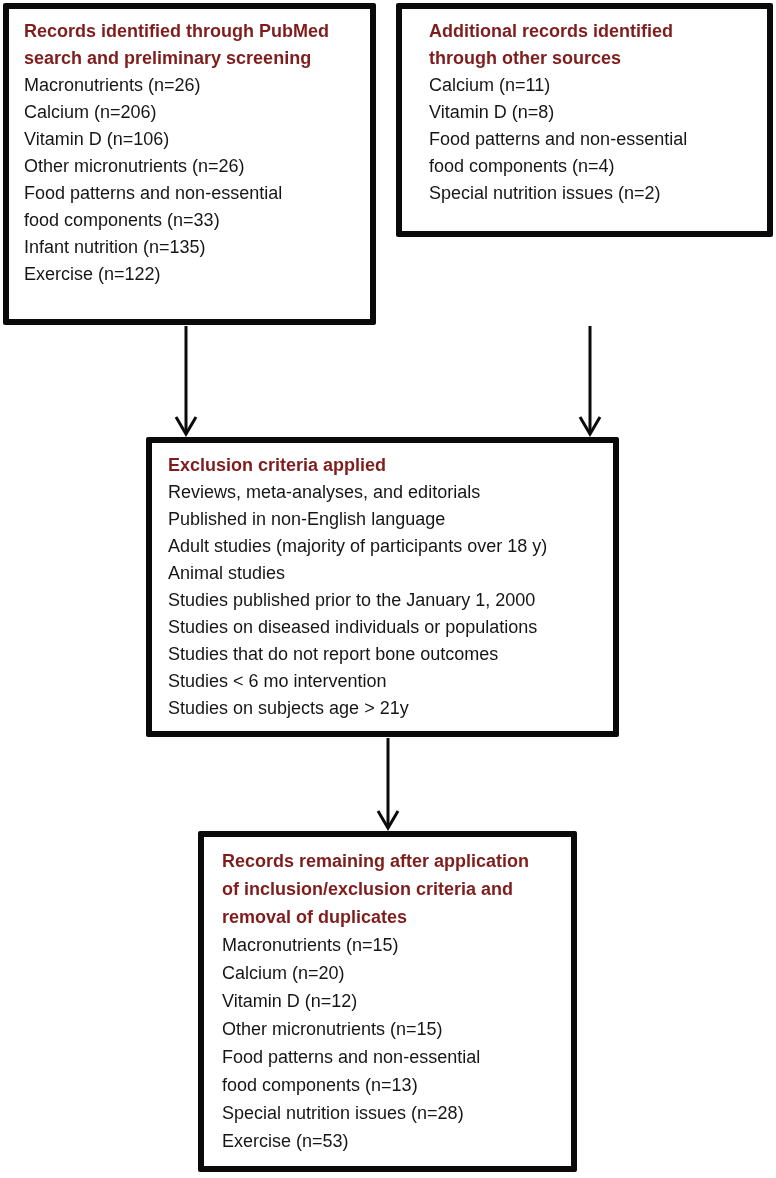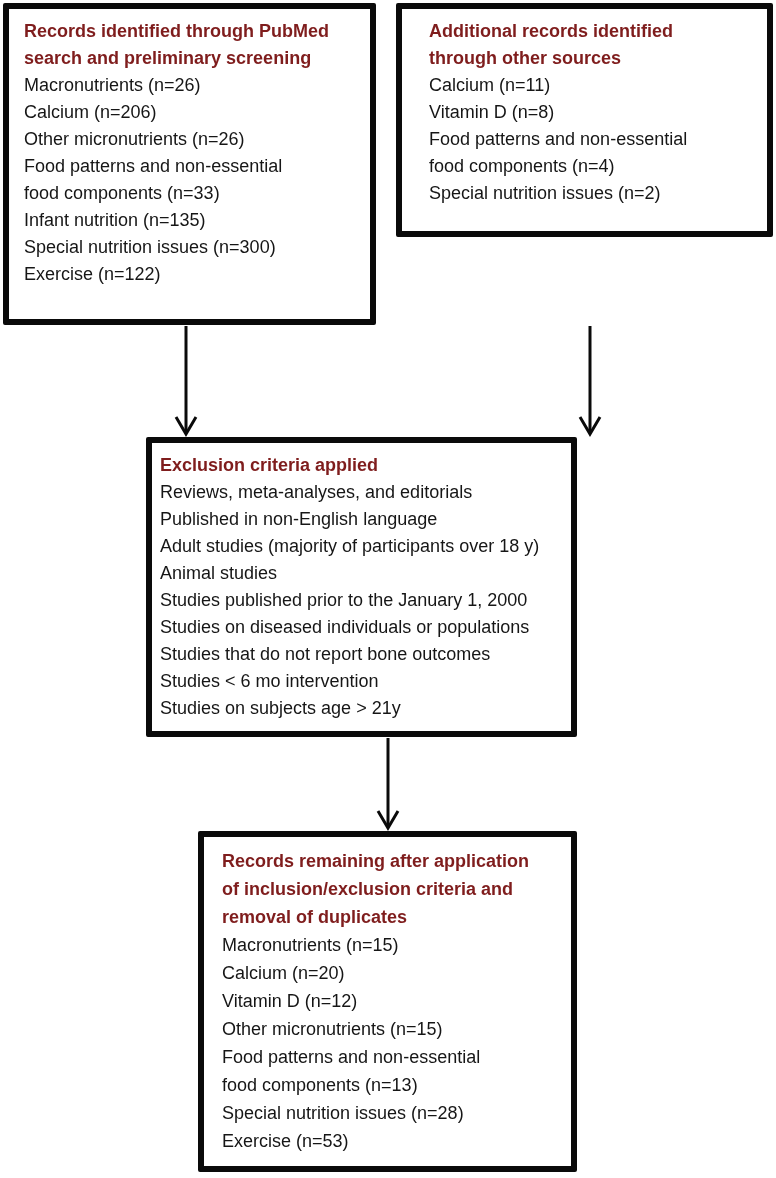--- a/index.html
+++ b/index.html
@@ -50,23 +50,23 @@
   .box-other-sources {
     left: 396px;
     top: 3px;
     width: 377px;
     height: 234px;
     padding: 9px 8px 0 27px;
   }
   .box-exclusion {
     left: 146px;
     top: 437px;
-    width: 431px;
+    width: 473px;
     height: 300px;
-    padding: 9px 4px 0 8px;
+    padding: 9px 4px 0 16px;
   }
   .box-remaining {
     left: 198px;
     top: 831px;
     width: 379px;
     height: 341px;
     padding: 10px 6px 4px 18px;
   }
   .box-remaining .title,
   .box-remaining .line {
@@ -91,25 +91,25 @@
       <line x1="388" y1="738" x2="388" y2="826"></line>
       <polyline points="378,811 388,828 398,811"></polyline>
     </g>
   </svg>
 
   <div class="box box-pubmed">
     <div class="title">Records identified through PubMed
 search and preliminary screening</div>
     <div class="line">Macronutrients (n=26)</div>
     <div class="line">Calcium (n=206)</div>
+    <div class="line">Vitamin D (n=106)</div>
     <div class="line">Other micronutrients (n=26)</div>
     <div class="line">Food patterns and non-essential
 food components (n=33)</div>
     <div class="line">Infant nutrition (n=135)</div>
-    <div class="line">Special nutrition issues (n=300)</div>
     <div class="line">Exercise (n=122)</div>
   </div>
 
   <div class="box box-other-sources">
     <div class="title">Additional records identified
 through other sources</div>
     <div class="line">Calcium (n=11)</div>
     <div class="line">Vitamin D (n=8)</div>
     <div class="line">Food patterns and non-essential
 food components (n=4)</div>

